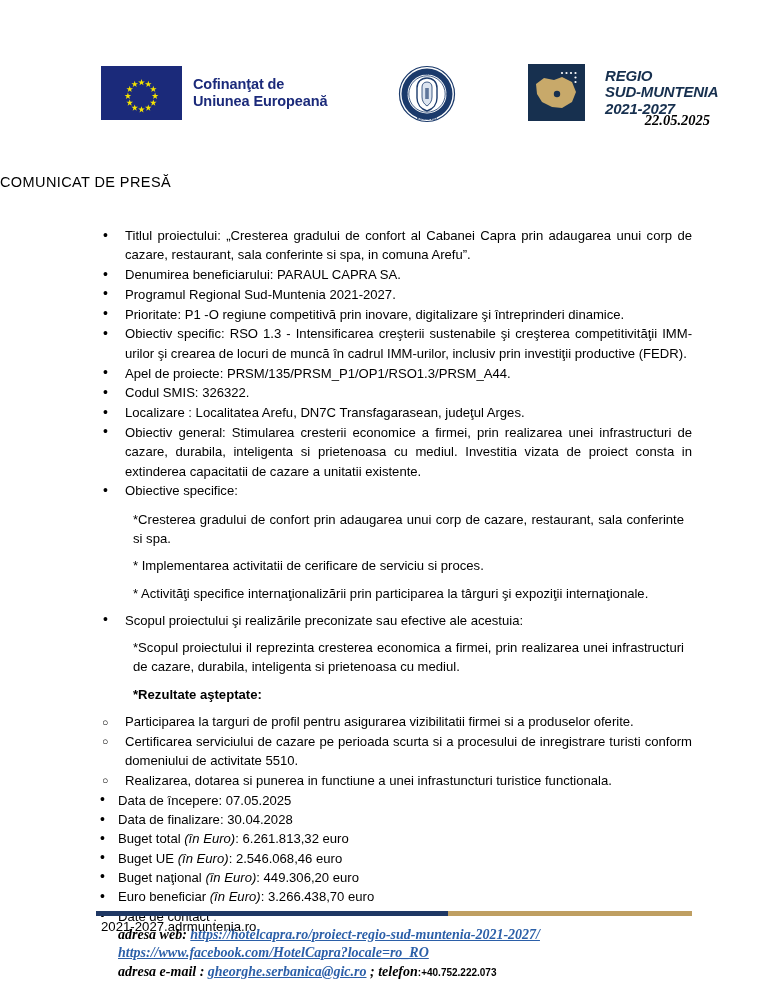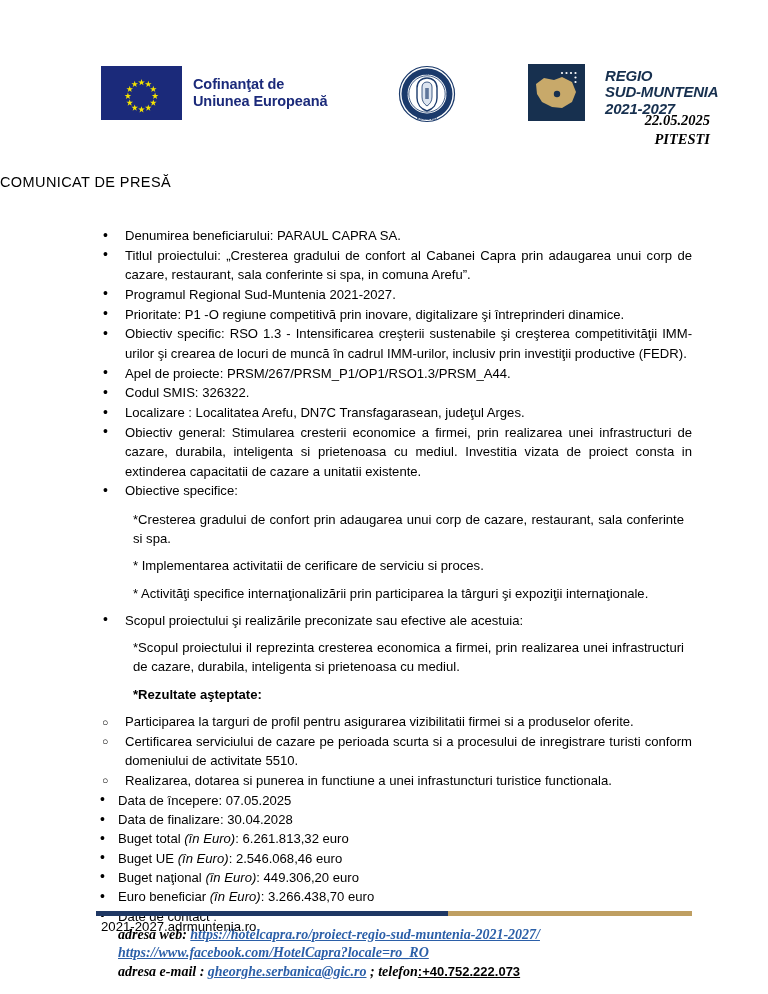--- a/index.html
+++ b/index.html
@@ -195,22 +195,21 @@
   .contact-lines .link {
     color: #2b5fa8;
     text-decoration: underline;
     font-style: italic;
     font-weight: bold;
   }
   .contact-lines .plain {
     font-weight: bold;
     font-style: normal;
     font-family: "Liberation Sans", sans-serif;
-    font-size: 13px;
-    text-decoration: underline;
+    font-size: 10px;
   }
 
   
   .footer-rule {
     position: absolute;
     left: 96px;
     top: 911px;
     width: 596px;
     height: 5px;
     display: flex;
@@ -304,34 +303,33 @@
       <div class="regio-text">
         <div>REGIO</div>
         <div>SUD-MUNTENIA</div>
         <div>2021-2027</div>
       </div>
     </div>
   </div>
 
   <div class="dateline">
     <span>22.05.2025</span>
-    <span class="city">PITESTI</span>
   </div>
 
   <div class="doc-title">COMUNICAT DE PRESĂ</div>
 
   <div class="content">
 
     <ul class="bullets">
+      <li class="bullet">Titlul proiectului: „Cresterea gradului de confort al Cabanei Capra prin adaugarea unui corp de cazare, restaurant, sala conferinte si spa, in comuna Arefu”.</li>
       <li class="bullet">Denumirea beneficiarului: PARAUL CAPRA SA.</li>
-      <li class="bullet">Titlul proiectului: „Cresterea gradului de confort al Cabanei Capra prin adaugarea unui corp de cazare, restaurant, sala conferinte si spa, in comuna Arefu”.</li>
       <li class="bullet">Programul Regional Sud-Muntenia 2021-2027.</li>
       <li class="bullet">Prioritate: P1 -O regiune competitivă prin inovare, digitalizare şi întreprinderi dinamice.</li>
       <li class="bullet">Obiectiv specific: RSO 1.3 - Intensificarea creşterii sustenabile şi creşterea competitivităţii IMM-urilor şi crearea de locuri de muncă în cadrul IMM-urilor, inclusiv prin investiţii productive (FEDR).</li>
-      <li class="bullet">Apel de proiecte: PRSM/267/PRSM_P1/OP1/RSO1.3/PRSM_A44.</li>
+      <li class="bullet">Apel de proiecte: PRSM/135/PRSM_P1/OP1/RSO1.3/PRSM_A44.</li>
       <li class="bullet">Codul SMIS: 326322.</li>
       <li class="bullet">Localizare : Localitatea Arefu, DN7C Transfagarasean, judeţul Arges.</li>
       <li class="bullet">Obiectiv general: Stimularea cresterii economice a firmei, prin realizarea unei infrastructuri de cazare, durabila, inteligenta si prietenoasa cu mediul. Investitia vizata de proiect consta in extinderea capacitatii de cazare a unitatii existente.</li>
       <li class="bullet">Obiective specifice:</li>
     </ul>
 
     <div class="starline gap-top">*Cresterea gradului de confort prin adaugarea unui corp de cazare, restaurant, sala conferinte si spa.</div>
     <div class="starline">* Implementarea activitatii de cerificare de serviciu si proces.</div>
     <div class="starline gap-bot">* Activităţi specifice internaţionalizării prin participarea la târguri şi expoziţii internaţionale.</div>
 

